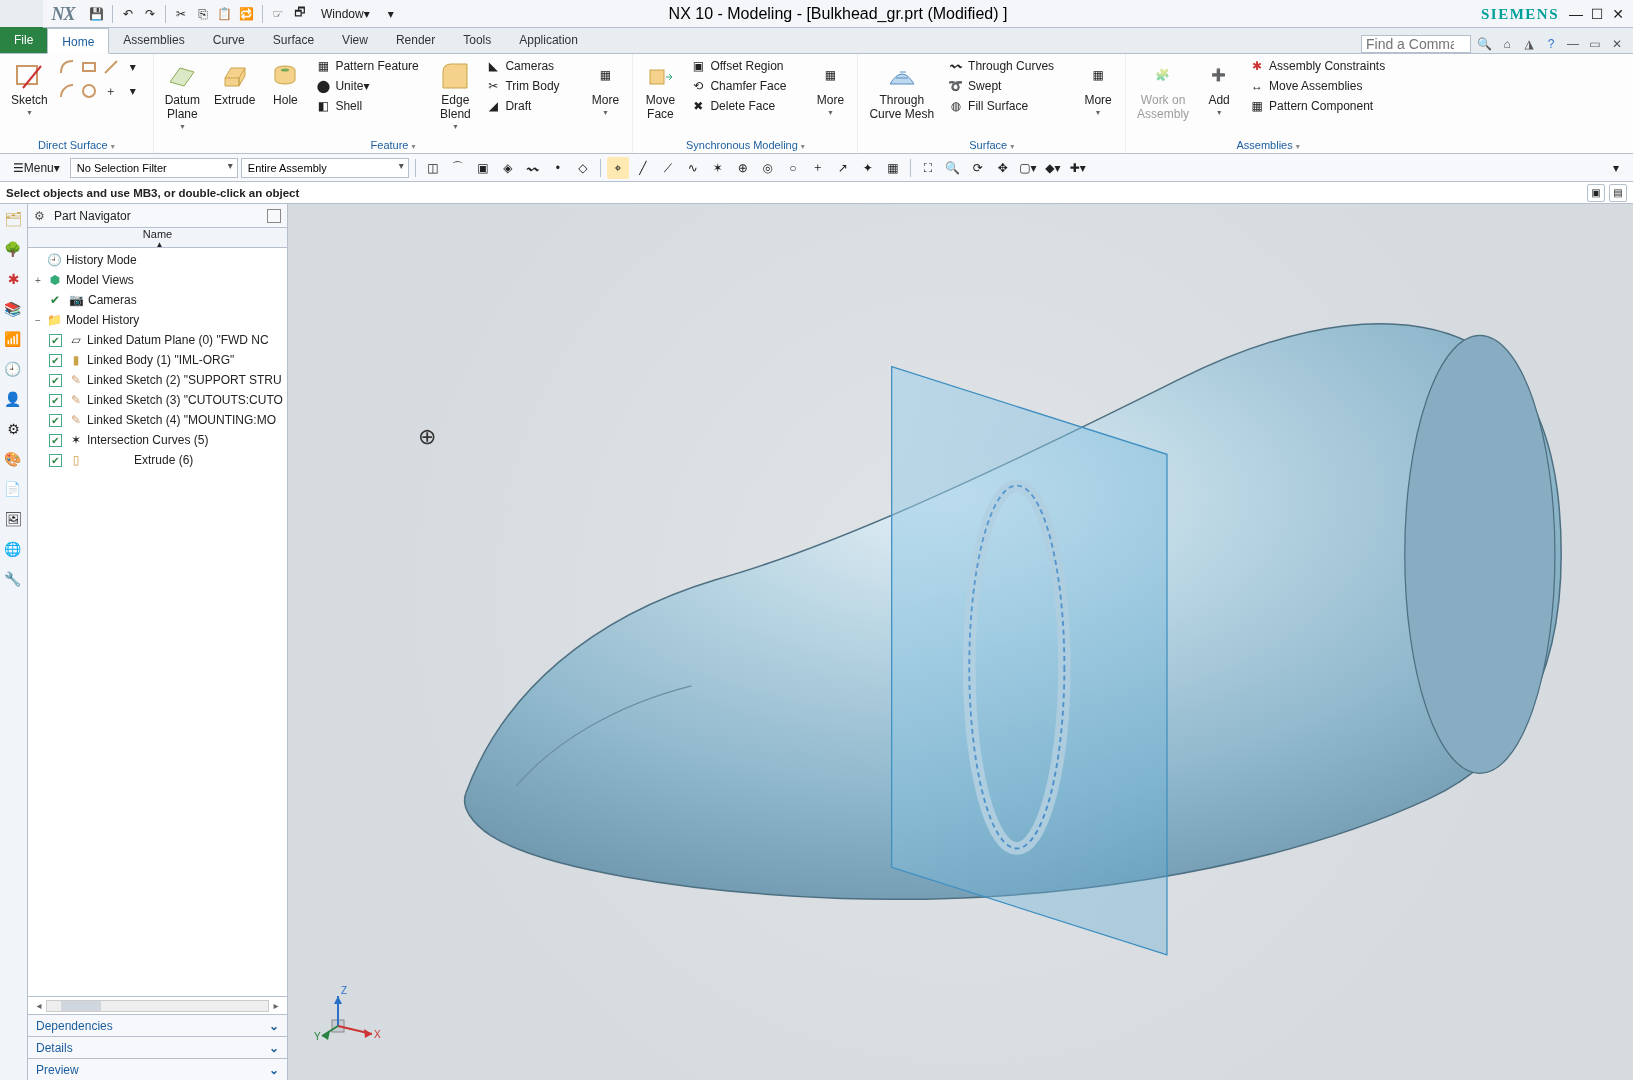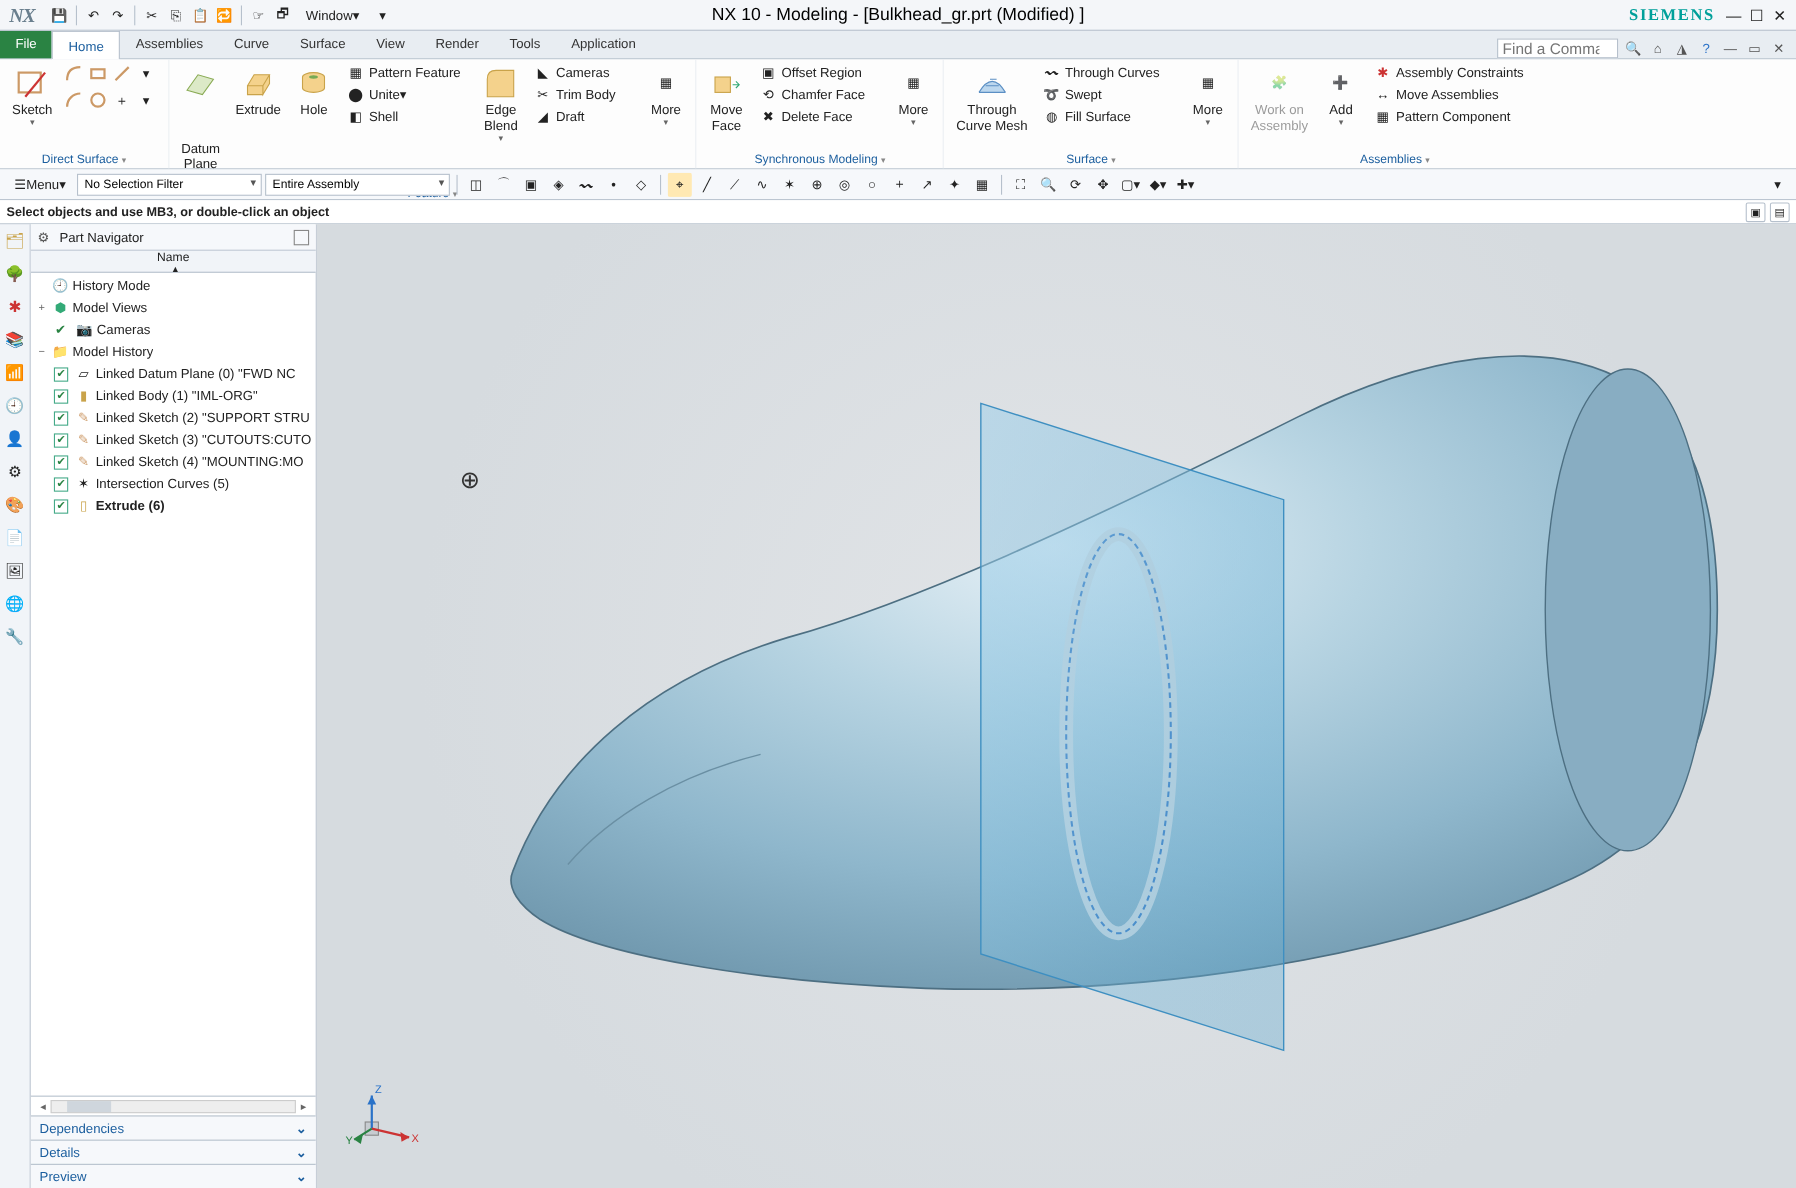--- a/index.html
+++ b/index.html
@@ -23,20 +23,21 @@
     width:1633px; height:1080px;
     overflow:hidden;
     position:relative;
   }
   
   .titlebar {
     height:28px; background:#f4f6f9;
     display:flex; align-items:center;
     border-bottom:1px solid var(--border);
     position:relative;
+    margin-left:43px;
   }
   .nx-logo {
     width:40px; text-align:center;
     font:italic bold 18px/28px "Segoe UI";
     color:#6a7f8e; letter-spacing:-1px;
   }
   .qat { display:flex; align-items:center; gap:2px; padding-left:4px; }
   .qat .tb-icon, .tb-icon {
     width:20px; height:20px; display:flex; align-items:center; justify-content:center;
     border:1px solid transparent; border-radius:2px; cursor:pointer;
@@ -154,21 +155,21 @@
     height:20px; background:#f1f4f8; border-bottom:1px solid var(--border);
     display:flex; align-items:center; padding:0 6px; font-size:11px;flex-direction:column;
   }
   .nav-head .sort { margin-left:4px; font-size:8px;}
   .tree { flex:1; overflow:hidden; padding:2px 0;}
   .tnode { display:flex; align-items:center; height:20px; padding-left:4px; white-space:nowrap; overflow:hidden;}
   .tnode .tw { width:12px; text-align:center; color:#666; font-size:10px; cursor:pointer;}
   .tnode .tic { width:16px; height:16px; display:flex; align-items:center; justify-content:center; margin:0 3px;}
   .tnode .tchk { width:13px; height:13px; border:1px solid #4a8; margin:0 3px; display:flex; align-items:center; justify-content:center; color:#2a8343; font-size:10px;}
   .tnode .lbl { overflow:hidden; text-overflow:ellipsis;}
-  .tnode.bold .lbl { font-weight:bold;}
+  .tnode.bold .lbl { font-weight:normal;margin-left:47px;}
   .tnode.d1 { padding-left:18px;}
   .nav-scroll { height:18px; display:flex; align-items:center; padding:0 4px; border-top:1px solid var(--border);}
   .nav-scroll .track { flex:1; height:12px; background:#eee; border:1px solid #ccc; position:relative;}
   .nav-scroll .thumb { position:absolute; left:14px; top:0; bottom:0; width:40px; background:#cfd6dd;}
   .nav-scroll .arr { width:14px; text-align:center; font-size:10px; color:#666;}
   .nav-section {
     height:22px; border-top:1px solid var(--border);
     display:flex; align-items:center; padding:0 8px;
     color:var(--link); cursor:pointer; background:#f6f8fb;
   }
@@ -295,21 +296,21 @@
   </div>
 
   <div class="rgroup">
     <div class="rgroup-body">
       <div class="rbtn">
         <span class="ric">
             <svg class="svg32" viewBox="0 0 32 32">
               <path d="M4 22 L14 8 L28 12 L18 26 Z" fill="#dce9c7" stroke="#8aab55"></path>
             </svg>
           </span>
-        <span style="white-space:pre-line;margin-top:35px;">Datum
+        <span style="white-space:pre-line;">Datum
 Plane</span>
           <span class="dd">▼</span>
       </div>
       <div class="rbtn">
         <span class="ric">
             <svg class="svg32" viewBox="0 0 32 32">
               <path d="M6 18h14v8H6z M6 18l6-10h14l-6 10 M20 18v8l6-10v-8" fill="#f4d28c" stroke="#c9a34a"></path>
             </svg>
           </span>
         <span>Extrude</span>

